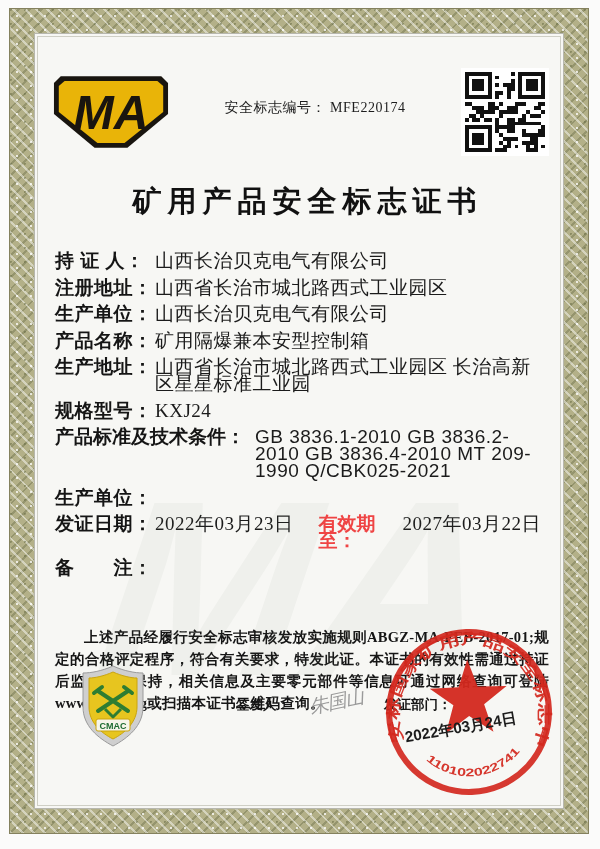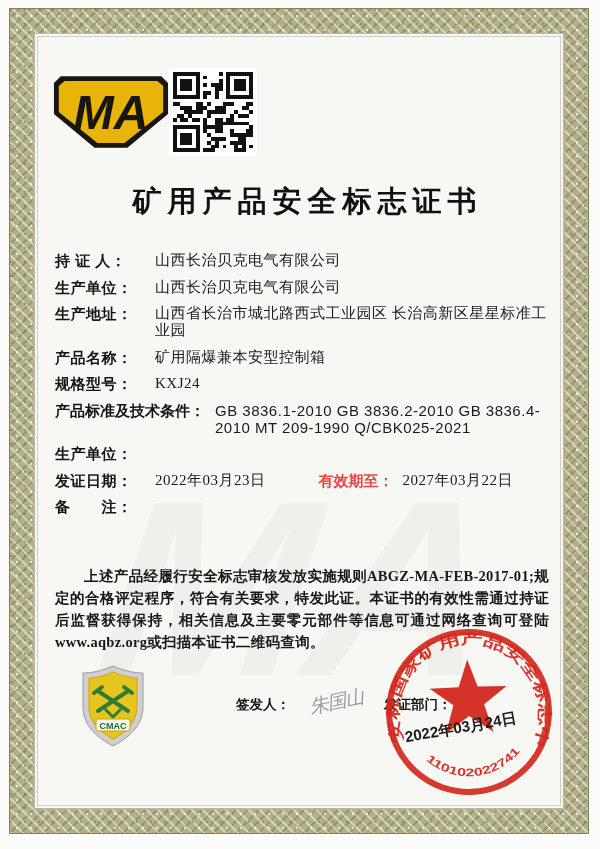--- a/index.html
+++ b/index.html
@@ -37,21 +37,21 @@
   .header{display:flex;align-items:center;margin:32px 14px 0 18px;height:92px;}
   .ma-logo{width:116px;height:74px;flex-shrink:0;}
   .cert-no{flex:1;text-align:center;font-family:"Liberation Serif",serif;
     font-size:14px;color:#1d1d1d;letter-spacing:.5px;padding-bottom:8px;}
   .qr{width:88px;height:88px;flex-shrink:0;background:#fff;}
   .title{
     text-align:center;margin-top:24px;font-size:29px;font-weight:bold;color:#111;
     letter-spacing:6px;font-family:"Liberation Serif",serif;padding-left:17px;
   }
   .fields{margin:30px 14px 0 20px;}
-  .row{display:flex;margin-bottom:9.5px;font-size:15px;line-height:17px;align-items:flex-start;}
+  .row{display:flex;margin-bottom:9.5px;font-size:19px;line-height:17px;align-items:flex-start;}
   .f-label{font-weight:bold;color:#151515;width:100px;flex-shrink:0;letter-spacing:.5px;}
   .f-value{font-weight:normal;color:#1b1b1b;font-family:"Liberation Serif",serif;letter-spacing:.5px;}
   .row.wide .f-label{width:auto;margin-right:10px;letter-spacing:0;text-align:right;}
   .row.wide .f-value{width:352px;font-family:"Liberation Sans",sans-serif;}
   .dates-row .f-value{width:158px;}
   .dates-row .f-label2{font-weight:bold;color:#ef4444;width:84px;flex-shrink:0;margin-left:17px;}
   .notice{
     margin:50px 14px 0 20px;font-size:14.5px;font-weight:bold;color:#161616;
     line-height:22px;text-indent:2em;text-align:justify;
     font-family:"Liberation Serif",serif;letter-spacing:.3px;
@@ -73,20 +73,24 @@
   <div class="inner">
 
     <div class="watermark">MA</div>
 
     <div class="header">
       <svg class="ma-logo" viewBox="0 0 120 76">
         <polygon points="8,1 112,1 119,8 119,40 77,75 43,75 1,40 1,8" fill="#19150f"></polygon>
         <polygon points="12,6 108,6 114,11 114,38 74,70 46,70 6,38 6,11" fill="#e9b408"></polygon>
         <text x="60" y="56" text-anchor="middle" font-size="50" font-weight="bold" font-style="italic" fill="#19150f" font-family="Liberation Sans, sans-serif">MA</text>
       </svg>
+      <div class="cert-no">
+        <span>安全标志编号：</span>
+        <span>MFE220174</span>
+      </div>
       <svg class="qr" id="qr" viewBox="-1 -1 23 23" shape-rendering="crispEdges">
           <rect x="0" y="0" width="1" height="1" fill="#111"></rect>
           <rect x="1" y="0" width="1" height="1" fill="#111"></rect>
           <rect x="2" y="0" width="1" height="1" fill="#111"></rect>
           <rect x="3" y="0" width="1" height="1" fill="#111"></rect>
           <rect x="4" y="0" width="1" height="1" fill="#111"></rect>
           <rect x="5" y="0" width="1" height="1" fill="#111"></rect>
           <rect x="6" y="0" width="1" height="1" fill="#111"></rect>
           <rect x="12" y="0" width="1" height="1" fill="#111"></rect>
           <rect x="14" y="0" width="1" height="1" fill="#111"></rect>
@@ -302,30 +306,34 @@
     </div>
 
     <div class="title">矿用产品安全标志证书</div>
 
     <div class="fields">
       <div class="row">
         <span class="f-label">持 证 人：</span>
         <span class="f-value">山西长治贝克电气有限公司</span>
       </div>
       <div class="row">
+        <span class="f-label">注册地址：</span>
+        <span class="f-value">山西省长治市城北路西式工业园区</span>
+      </div>
+      <div class="row">
         <span class="f-label">生产单位：</span>
         <span class="f-value">山西长治贝克电气有限公司</span>
       </div>
       <div class="row">
+        <span class="f-label">产品名称：</span>
+        <span class="f-value">矿用隔爆兼本安型控制箱</span>
+      </div>
+      <div class="row">
         <span class="f-label">生产地址：</span>
         <span class="f-value">山西省长治市城北路西式工业园区 长治高新区星星标准工业园</span>
-      </div>
-      <div class="row">
-        <span class="f-label">产品名称：</span>
-        <span class="f-value">矿用隔爆兼本安型控制箱</span>
       </div>
       <div class="row">
         <span class="f-label">规格型号：</span>
         <span class="f-value">KXJ24</span>
       </div>
       <div class="row wide">
         <span class="f-label">产品标准及技术条件：</span>
         <span class="f-value">GB 3836.1-2010 GB 3836.2-2010 GB 3836.4-2010 MT 209-1990 Q/CBK025-2021</span>
       </div>
       <div class="row">

